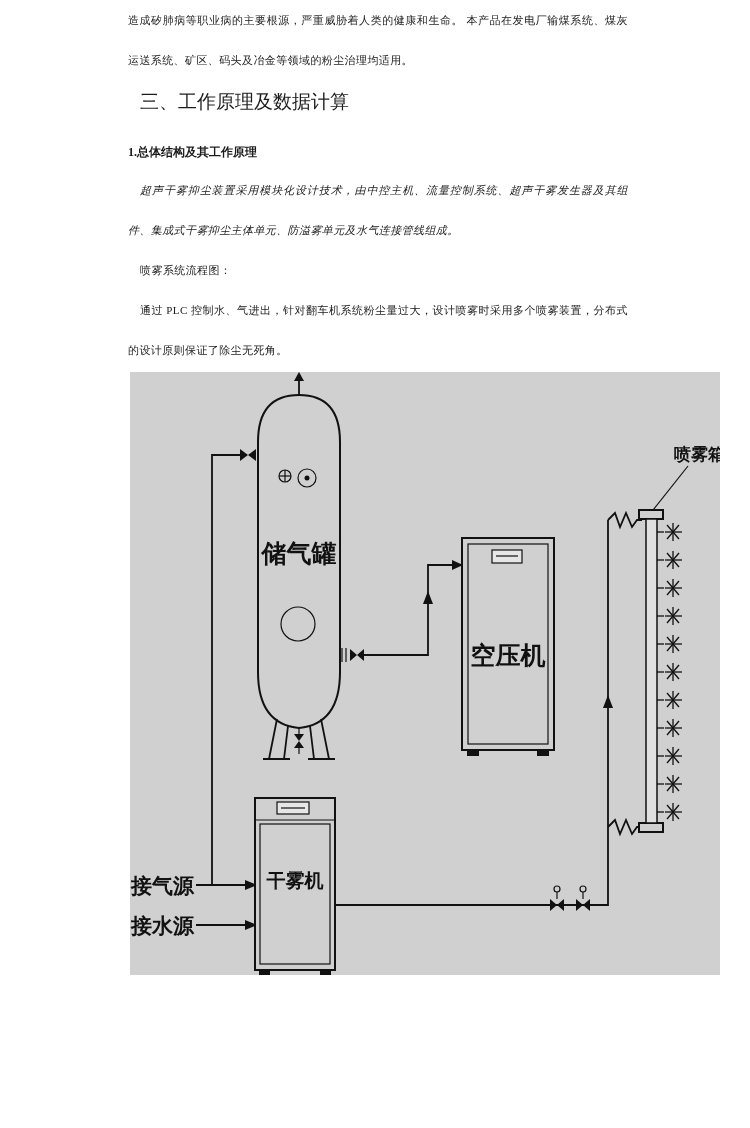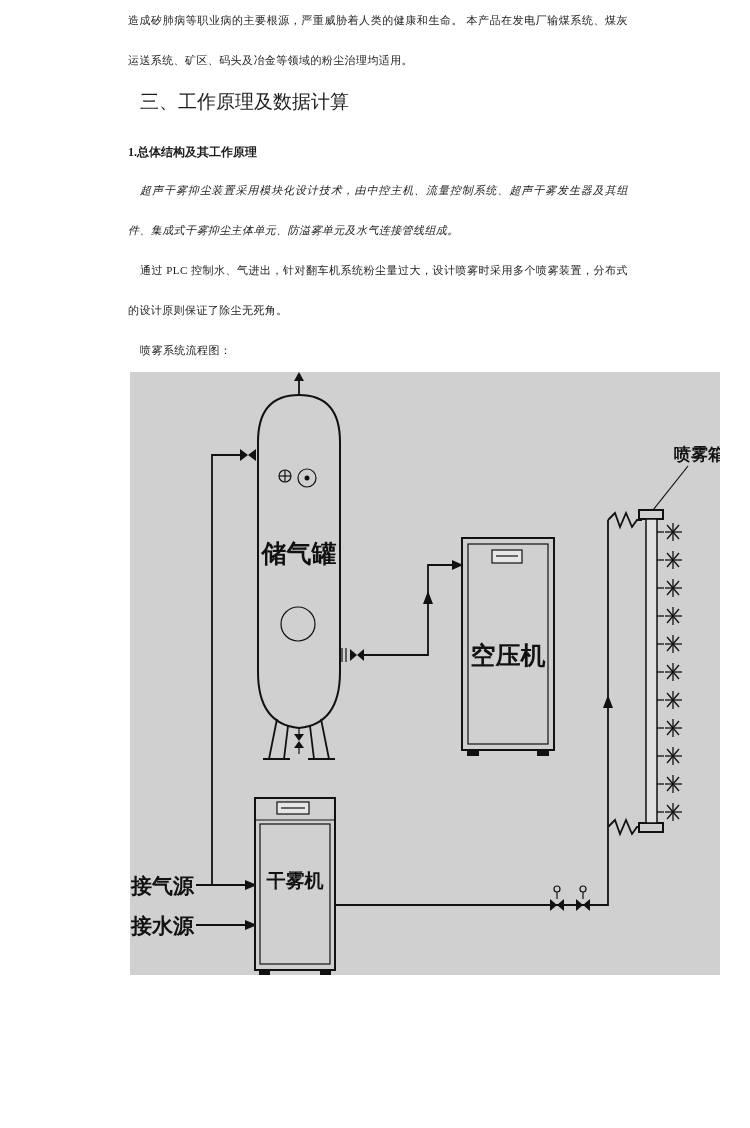--- a/index.html
+++ b/index.html
@@ -42,22 +42,22 @@
 </head>
 <body>
 
 <div class="page">
 
   <div class="content">
     <p class="para">造成矽肺病等职业病的主要根源，严重威胁着人类的健康和生命。 本产品在发电厂输煤系统、煤灰运送系统、矿区、码头及冶金等领域的粉尘治理均适用。</p>
     <h1 class="heading">三、工作原理及数据计算</h1>
     <h2 class="subheading">1.总体结构及其工作原理</h2>
     <p class="para indent para-structure">超声干雾抑尘装置采用模块化设计技术，由中控主机、流量控制系统、超声干雾发生器及其组件、集成式干雾抑尘主体单元、防溢雾单元及水气连接管线组成。</p>
+    <p class="para indent">喷雾系统流程图：</p>
     <p class="para indent">通过 PLC 控制水、气进出，针对翻车机系统粉尘量过大，设计喷雾时采用多个喷雾装置，分布式的设计原则保证了除尘无死角。</p>
-    <p class="para indent">喷雾系统流程图：</p>
   </div>
 
   <div class="diagram">
     <svg width="590" height="603" viewBox="0 0 590 603">
       <defs>
         <g id="nozzle" stroke="#111" stroke-width="1.3">
           <line x1="-16" y1="0" x2="-9" y2="0"></line>
           <line x1="-8" y1="0" x2="9" y2="0"></line>
           <line x1="0" y1="-9" x2="0" y2="9"></line>
           <line x1="-6" y1="-7" x2="6" y2="7"></line>

